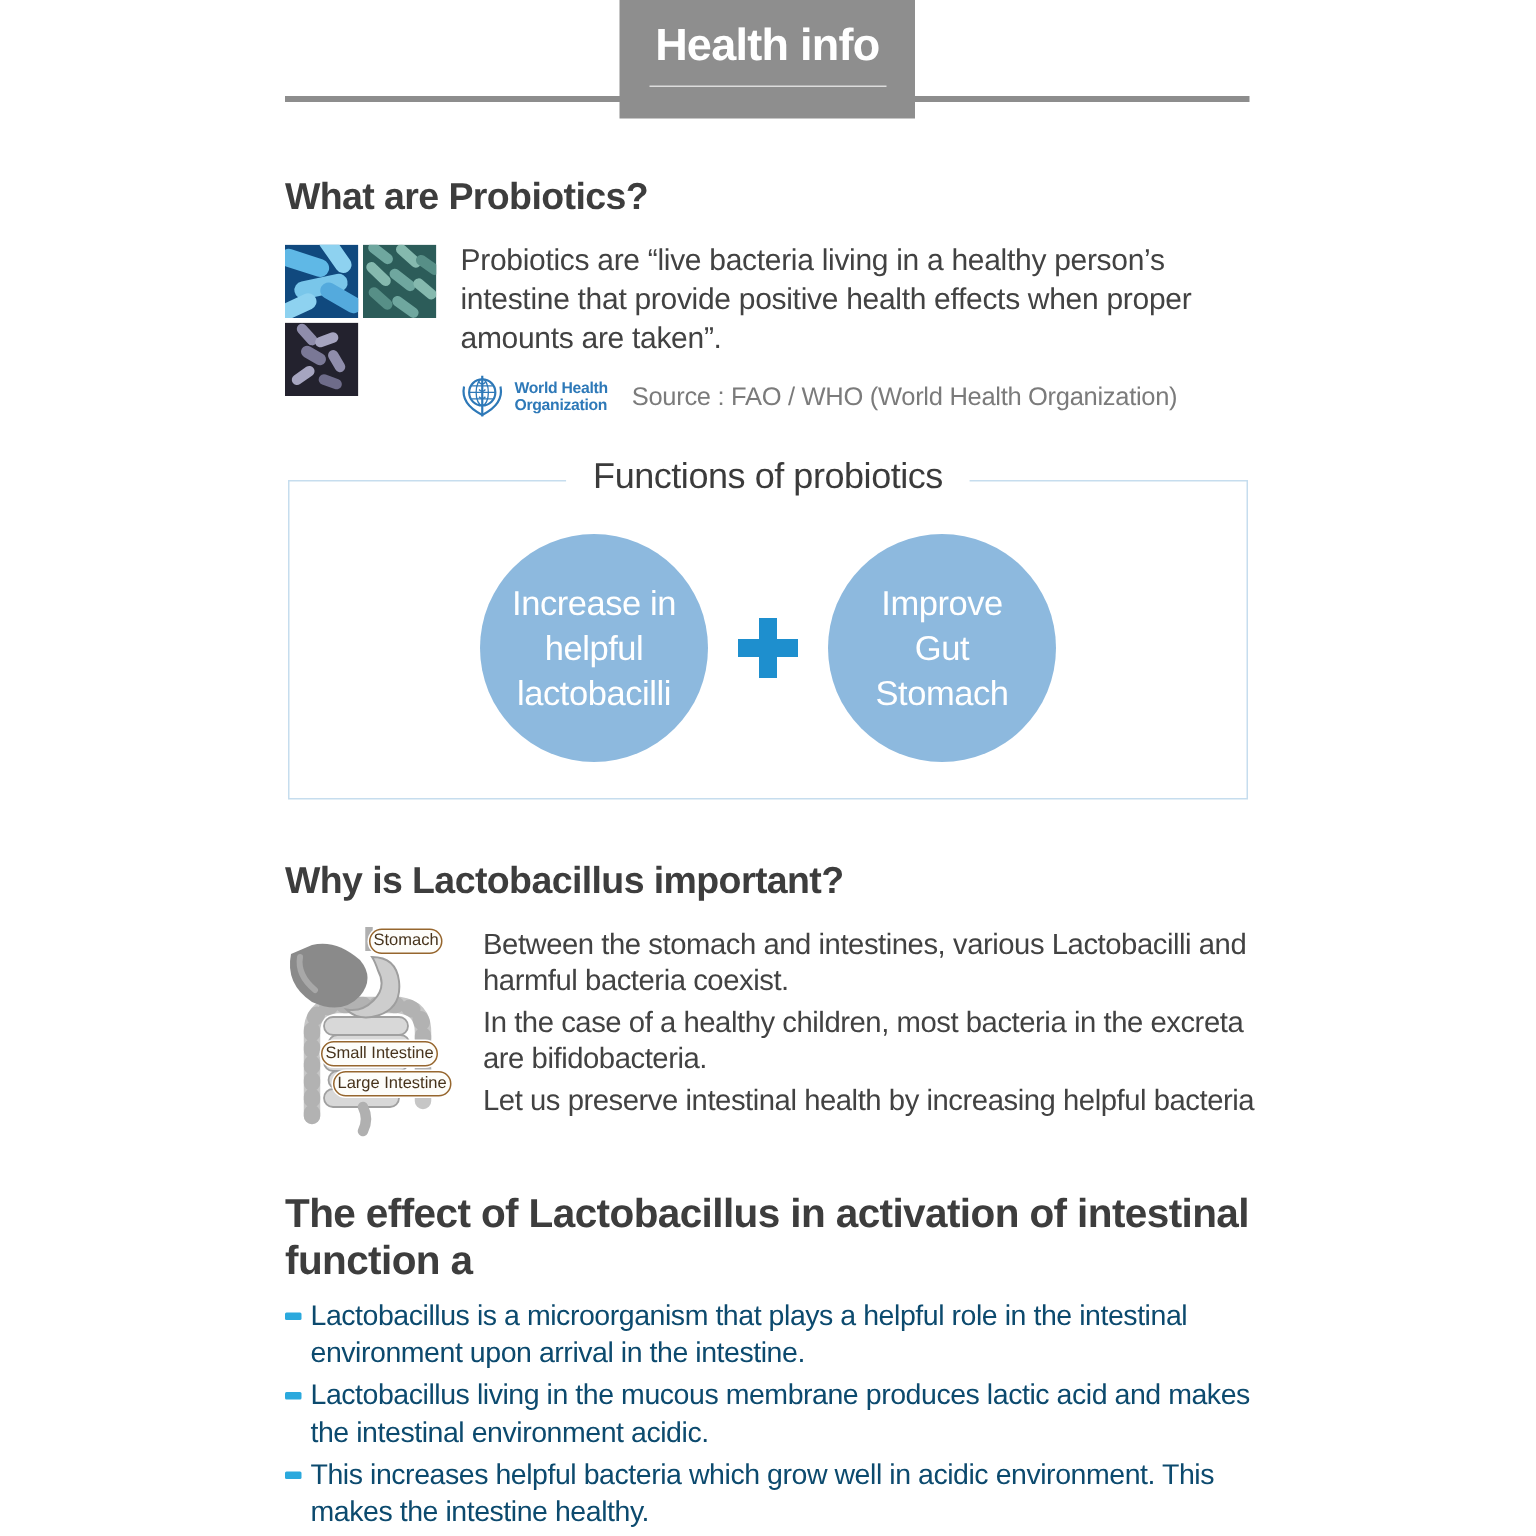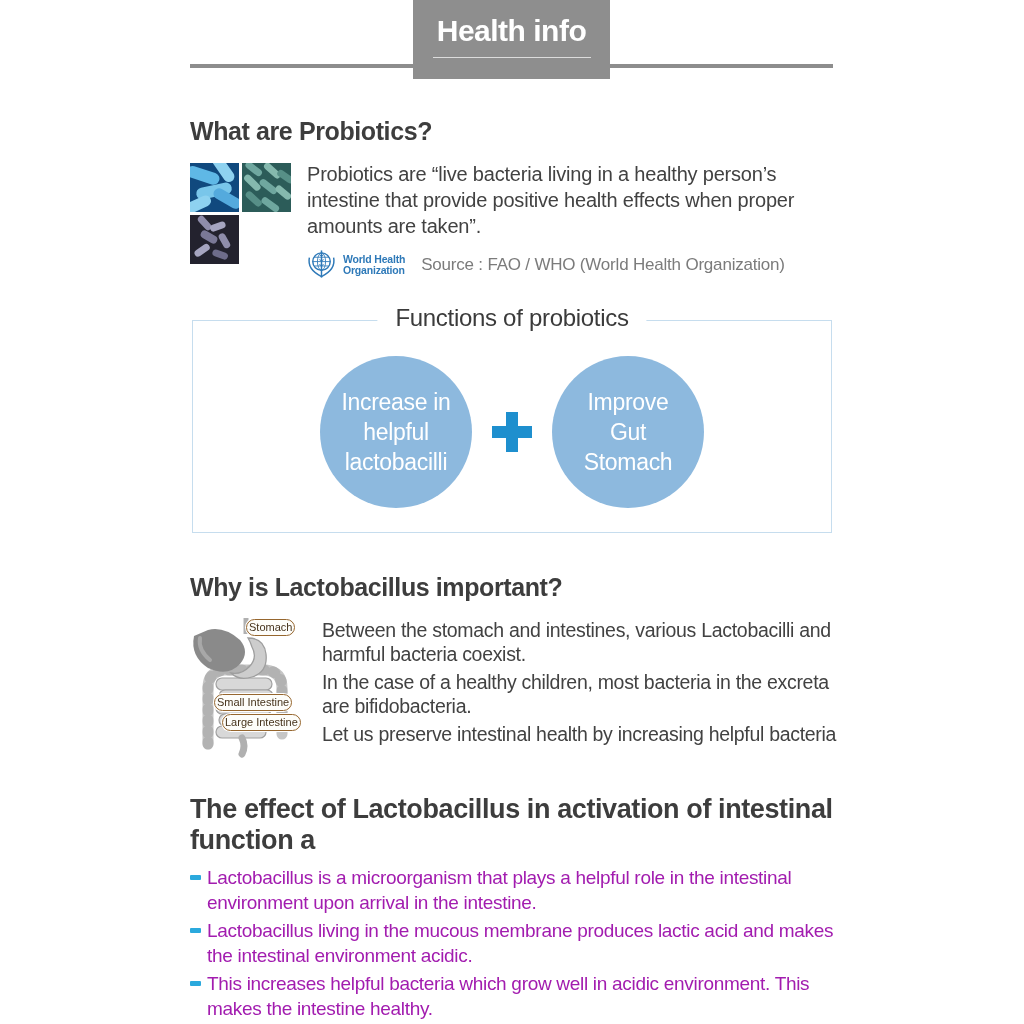--- a/index.html
+++ b/index.html
@@ -46,21 +46,21 @@
                white-space:nowrap;box-shadow:0 0 0 1px #ffffff;}
   .sec2-text{position:absolute;left:322px;top:619px;width:520px;font-size:19.5px;line-height:23.5px;
              color:#424242;letter-spacing:-0.3px;}
   .sec2-text p{margin:0 0 5px 0;}
 
   
   .sec3-heading{position:absolute;left:190px;top:794px;width:660px;font-size:27px;font-weight:bold;
                 color:#3d3d3d;line-height:31px;letter-spacing:-0.4px;}
   .bullet-list{position:absolute;left:190px;top:866px;width:645px;list-style:none;margin:0;padding:0;}
   .bullet-item{position:relative;padding-left:17px;margin-bottom:4px;font-size:19px;
-               line-height:24.5px;color:#a21caf;letter-spacing:-0.3px;}
+               line-height:24.5px;color:#0c4a6e;letter-spacing:-0.3px;}
   .bullet-dash{position:absolute;left:0;top:9px;width:11px;height:4.5px;background:#2ba9dd;border-radius:1px;}
 </style>
 </head>
 <body>
 
 <div class="page">
 
   <div class="header-line"></div>
   <div class="header-box">
     <div class="header-title">Health info</div>

